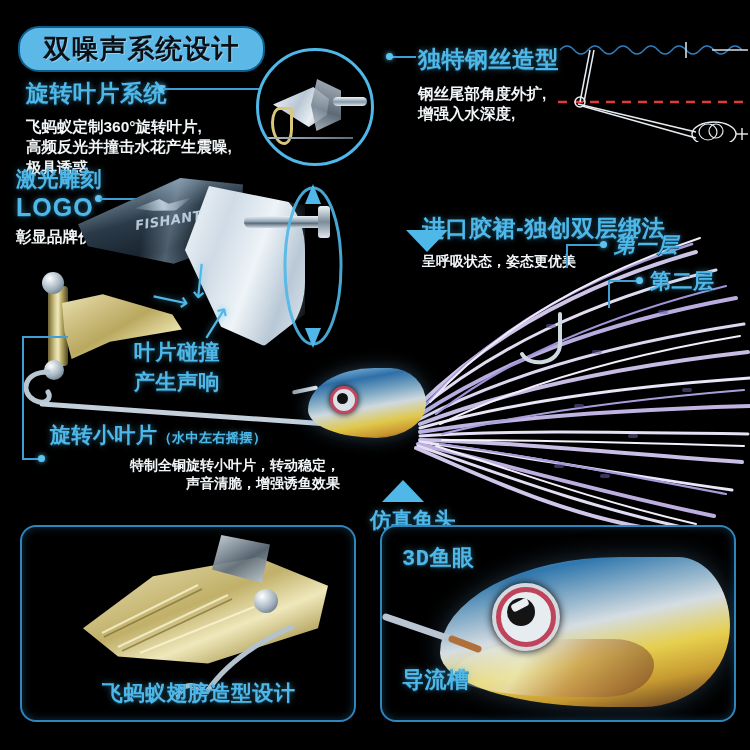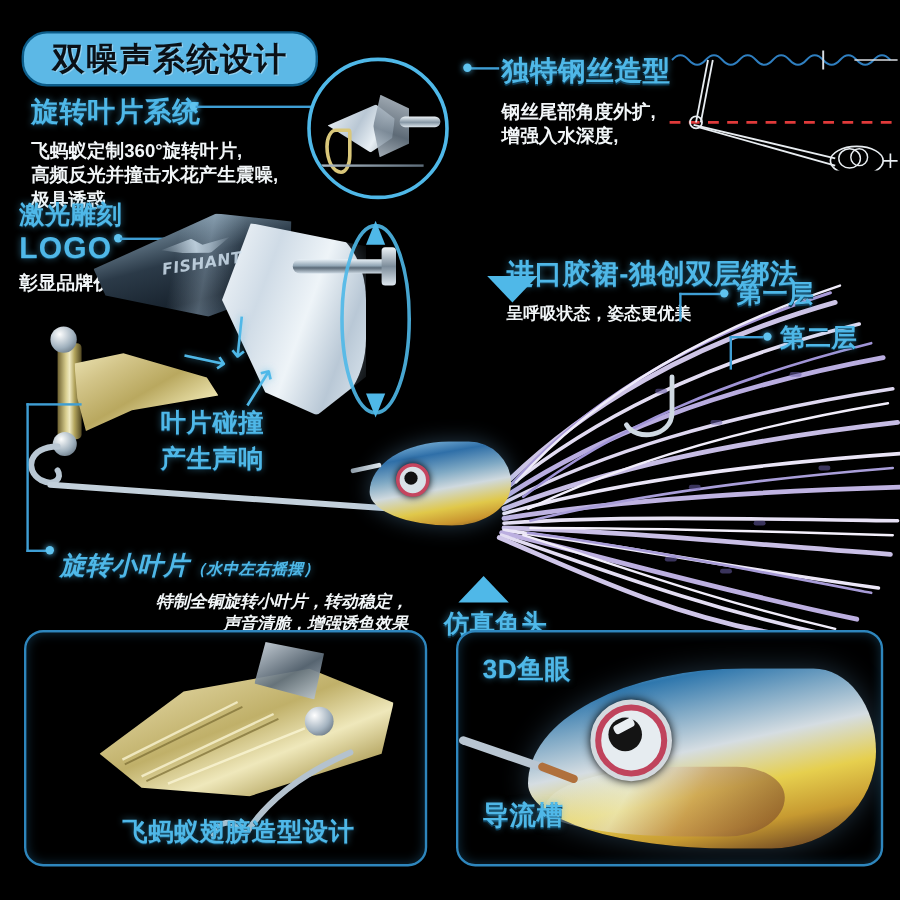--- a/index.html
+++ b/index.html
@@ -29,21 +29,21 @@
       text-shadow:1px 1px 0 rgba(255,255,255,.35);}
 
   
   .h2{font-size:23px;}
   .h3{font-size:21px;}
   .p{font-size:15.5px;}
   .psm{font-size:14px;}
 
   
   .panel{position:absolute;border:2px solid #2e86bd;border-radius:16px;
-         background:#000;overflow:hidden;box-shadow:0 0 10px rgba(46,134,189,.35) inset;}
+         background:#000;overflow:hidden;box-shadow:0 0 10px rgba(46,134,189,.35) inset;font-family:Liberation Mono, monospace;}
 
   
   #blade-dark{
     position:absolute;left:78px;top:178px;width:165px;height:110px;
     background:linear-gradient(165deg,#cfe2ef 0%,#7e96a7 12%,#2b3a48 38%,#18232e 62%,#36485a 88%,#8fa6b8 100%);
     clip-path:polygon(62% 0%,100% 6%,98% 56%,58% 78%,6% 62%,0% 42%);
     box-shadow:0 0 16px rgba(120,170,210,.25);
   }
   #blade-dark:after{content:"";position:absolute;inset:0;
     background:linear-gradient(100deg,rgba(255,255,255,0) 40%,rgba(200,225,245,.30) 55%,rgba(255,255,255,0) 70%);}
@@ -204,21 +204,21 @@
   <div class="abs" style="left:134px;top:338px;">
     <div class="hdtxt h3">叶片碰撞</div>
     <div class="hdtxt h3" style="margin-top:2px;">产生声响</div>
   </div>
 
   <div class="ln lnv" style="left:22px;top:336px;height:124px;"></div>
   <div class="ln lnh" style="left:22px;top:336px;width:46px;"></div>
   <div class="ln lnh" style="left:22px;top:458px;width:18px;"></div>
   <div class="dot" style="left:38px;top:455px;"></div>
 
-  <div class="abs" style="left:50px;top:457px;width:290px;font-style:italic;">
+  <div class="abs" style="left:50px;top:421px;width:290px;">
     <div style="display:flex;align-items:baseline;">
       <span class="hdtxt h3">旋转小叶片</span>
       <span class="hdtxt" style="font-size:13px;margin-left:1px;">（水中左右摇摆）</span>
     </div>
     <div class="bodytxt psm" style="margin-top:7px;text-align:right;">
       <div>特制全铜旋转小叶片，转动稳定，</div>
       <div>声音清脆，增强诱鱼效果</div>
     </div>
   </div>
 
@@ -264,21 +264,21 @@
     </g>
   </svg>
 
   <svg class="abs" style="left:500px;top:310px;" width="90" height="70">
     <path d="M60,4 L60,34 C60,54 30,58 22,44" stroke="#cfd9e2" stroke-width="4" fill="none" stroke-linecap="round"></path>
   </svg>
 
   <div class="dot" style="left:600px;top:241px;"></div>
   <div class="ln lnh" style="left:566px;top:244px;width:34px;"></div>
   <div class="ln lnv" style="left:566px;top:244px;height:24px;"></div>
-  <div class="abs hdtxt h3" style="left:614px;top:231px;">第一层</div>
+  <div class="abs hdtxt h3" style="left:614px;top:231px;font-style:italic;">第一层</div>
 
   <div class="dot" style="left:636px;top:277px;"></div>
   <div class="ln lnh" style="left:608px;top:280px;width:28px;"></div>
   <div class="ln lnv" style="left:608px;top:280px;height:28px;"></div>
   <div class="abs hdtxt h3" style="left:650px;top:267px;">第二层</div>
 
   <div id="fishhead"></div>
   <div id="fisheye"></div>
   <div class="abs" style="left:292px;top:388px;width:26px;height:4px;border-radius:2px;
        background:linear-gradient(90deg,#8d9ca8,#dfe8ef);transform:rotate(-12deg);"></div>

